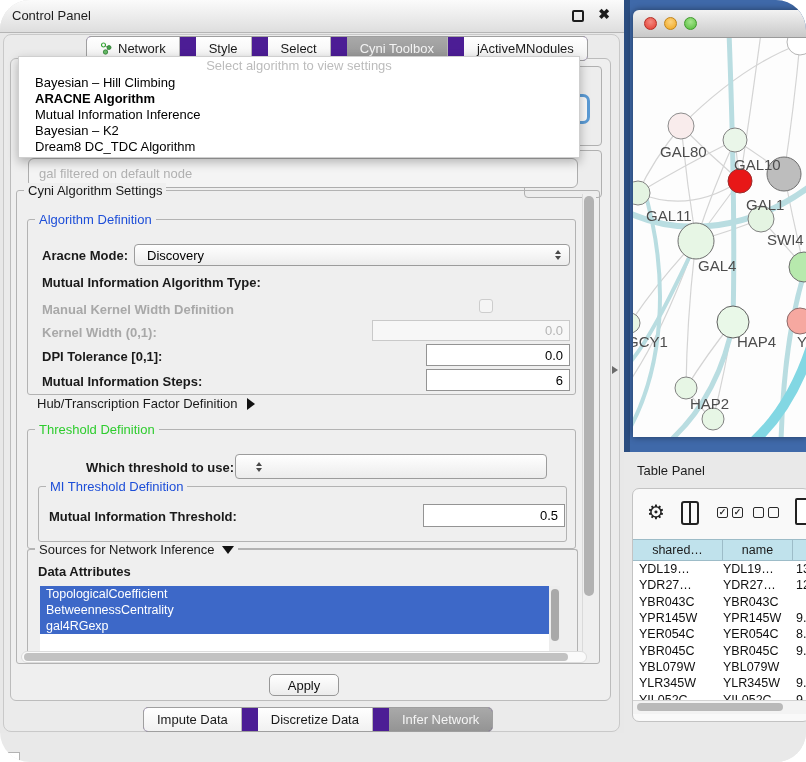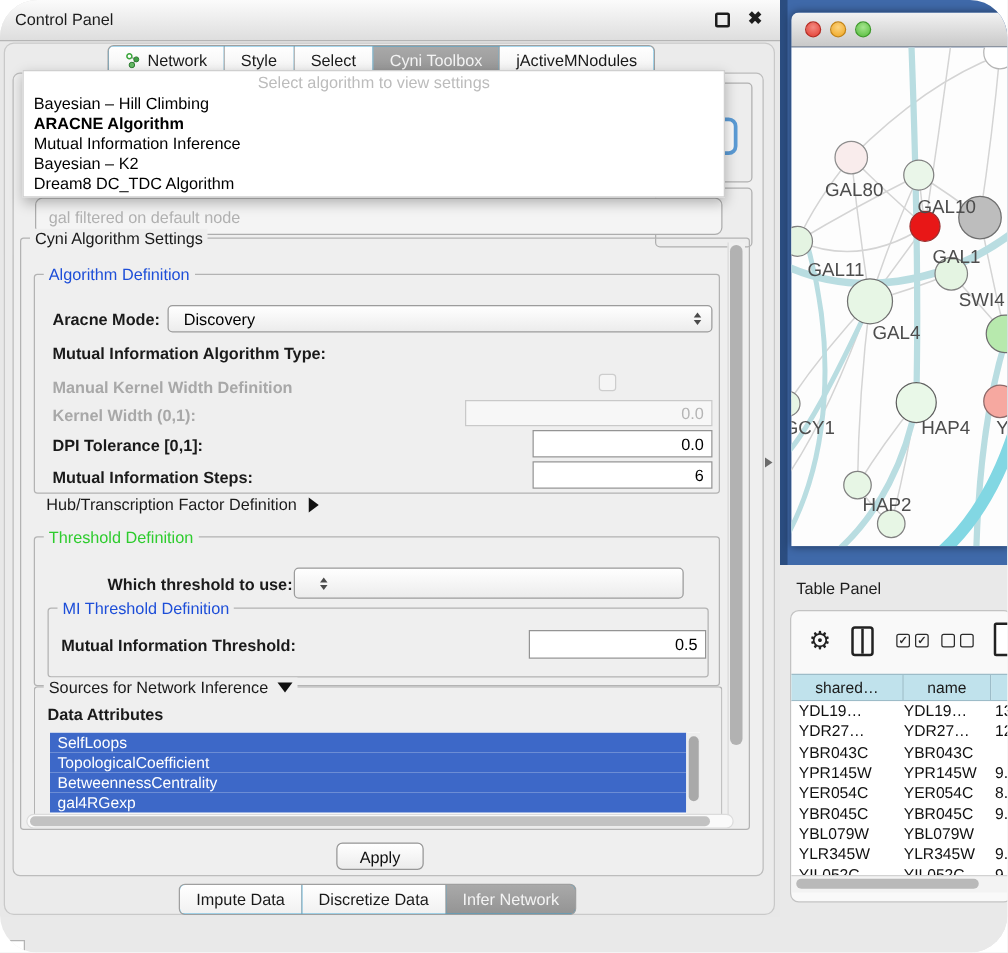--- a/index.html
+++ b/index.html
@@ -7,36 +7,36 @@
     font-family:"Liberation Sans",sans-serif;border-radius:30px;-webkit-font-smoothing:antialiased;}
   
   #cp{position:absolute;left:0;top:0;width:624px;height:733px;background:#e8e8e8;}
   #cp-titlebar{position:absolute;left:0;top:0;width:624px;height:32px;background:linear-gradient(#fbfbfb,#dedede);border-bottom:1px solid #b5b5b5;}
   #cp-title{position:absolute;left:12px;top:0;line-height:32px;font-size:13px;color:#1d1d1d;}
   #float-btn{position:absolute;right:40px;top:10px;width:12px;height:12px;border:2px solid #1d1d1d;border-radius:2px;box-sizing:border-box;}
   #close-btn{position:absolute;right:14px;top:6px;font-size:14px;font-weight:bold;color:#1d1d1d;}
   #cp-body{position:absolute;left:3px;top:34px;width:617px;height:698px;background:#ebebeb;border:1px solid #c9c9c9;border-radius:8px;box-sizing:border-box;}
   #cp-content{position:absolute;left:10px;top:58px;width:601px;height:643px;background:#efefef;border:1px solid #bcbcbc;border-radius:6px;box-sizing:border-box;}
   
-  #tabs,#bottom-tabs{position:absolute;display:flex;height:23px;border:1px solid #9f9f9f;border-radius:5px;overflow:hidden;background:#0ea5e9;z-index:10;}
+  #tabs,#bottom-tabs{position:absolute;display:flex;height:23px;border:1px solid #9f9f9f;border-radius:5px;overflow:hidden;background:#4c1d95;z-index:10;gap:16px;}
   #tabs{left:86px;top:36px;}
   #bottom-tabs{left:143px;top:707px;z-index:12;}
   .tab{display:flex;align-items:center;gap:6px;padding:0 13px;font-size:13px;color:#1a1a1a;border-right:1px solid #b7b7b7;background:linear-gradient(#ffffff,#f1f1f1);}
   .tab:last-child{border-right:none;}
   .tab.active{background:linear-gradient(#a9a9a9,#949494);color:#f4f4f4;}
   
   #behind-box1{position:absolute;left:524px;top:66px;width:76px;height:78px;border:1px solid #b0b0b0;border-radius:4px;background:#ededed;}
   #behind-blue{position:absolute;left:570px;top:94px;width:20px;height:30px;border:3px solid #5b9bd5;border-radius:7px;background:#fafafa;box-sizing:border-box;}
   #behind-box2{position:absolute;left:524px;top:150px;width:76px;height:46px;border:1px solid #b0b0b0;border-radius:4px;background:#ededed;}
   #behind-combo{position:absolute;left:28px;top:158px;width:550px;height:30px;border:1px solid #adadad;border-radius:6px;background:#f4f4f4;display:flex;align-items:center;padding-left:10px;box-sizing:border-box;}
   #behind-combo span{font-size:13px;color:rgba(110,110,110,.5);}
   
   #popup{position:absolute;left:18px;top:56px;width:560px;background:#fff;border:1px solid #cfcfcf;box-shadow:0 4px 10px rgba(0,0,0,.28);z-index:30;padding-bottom:2px;}
   .popup-prompt{height:18px;line-height:18px;text-align:center;color:#bcbcbc;font-size:13px;}
-  .popup-item{height:16px;line-height:16px;font-size:13px;padding-left:8px;color:#000;white-space:nowrap;}
+  .popup-item{height:16px;line-height:16px;font-size:13px;padding-left:16px;color:#000;white-space:nowrap;}
   .popup-item.bold{font-weight:bold;}
   
   .groupbox{position:absolute;border:1px solid #b3b3b3;border-radius:3px;}
   .gb-title{position:absolute;top:-8px;left:7px;background:#efefef;padding:0 4px;font-size:13px;color:#1a1a1a;white-space:nowrap;display:flex;align-items:center;gap:7px;}
   .gb-title.blue{color:#1d4ed8;}
   .gb-title.green{color:#2ecc2e;}
   #settings{left:16px;top:190px;width:582px;height:472px;z-index:5;}
   #algdef{left:10px;top:28px;width:547px;height:174px;}
   #threshold{left:10px;top:238px;width:547px;height:118px;}
   #mi-inner{left:10px;top:56px;width:527px;height:54px;}
@@ -213,21 +213,20 @@
       </div>
 
       <div id="sources" class="groupbox">
         <span class="gb-title">
           <span>Sources for Network Inference</span>
           <i class="tri-down"></i>
         </span>
         <div class="flabel b" style="left:10px;top:10px">Data Attributes</div>
         <div id="attr-list">
           <div id="attr-items">
-              <div class="attr-item sel">SelfLoops</div>
               <div class="attr-item sel">TopologicalCoefficient</div>
               <div class="attr-item sel">BetweennessCentrality</div>
               <div class="attr-item sel">gal4RGexp</div>
             </div>
           <div id="attr-scroll">
               <div class="thumb"></div>
             </div>
         </div>
       </div>
 

